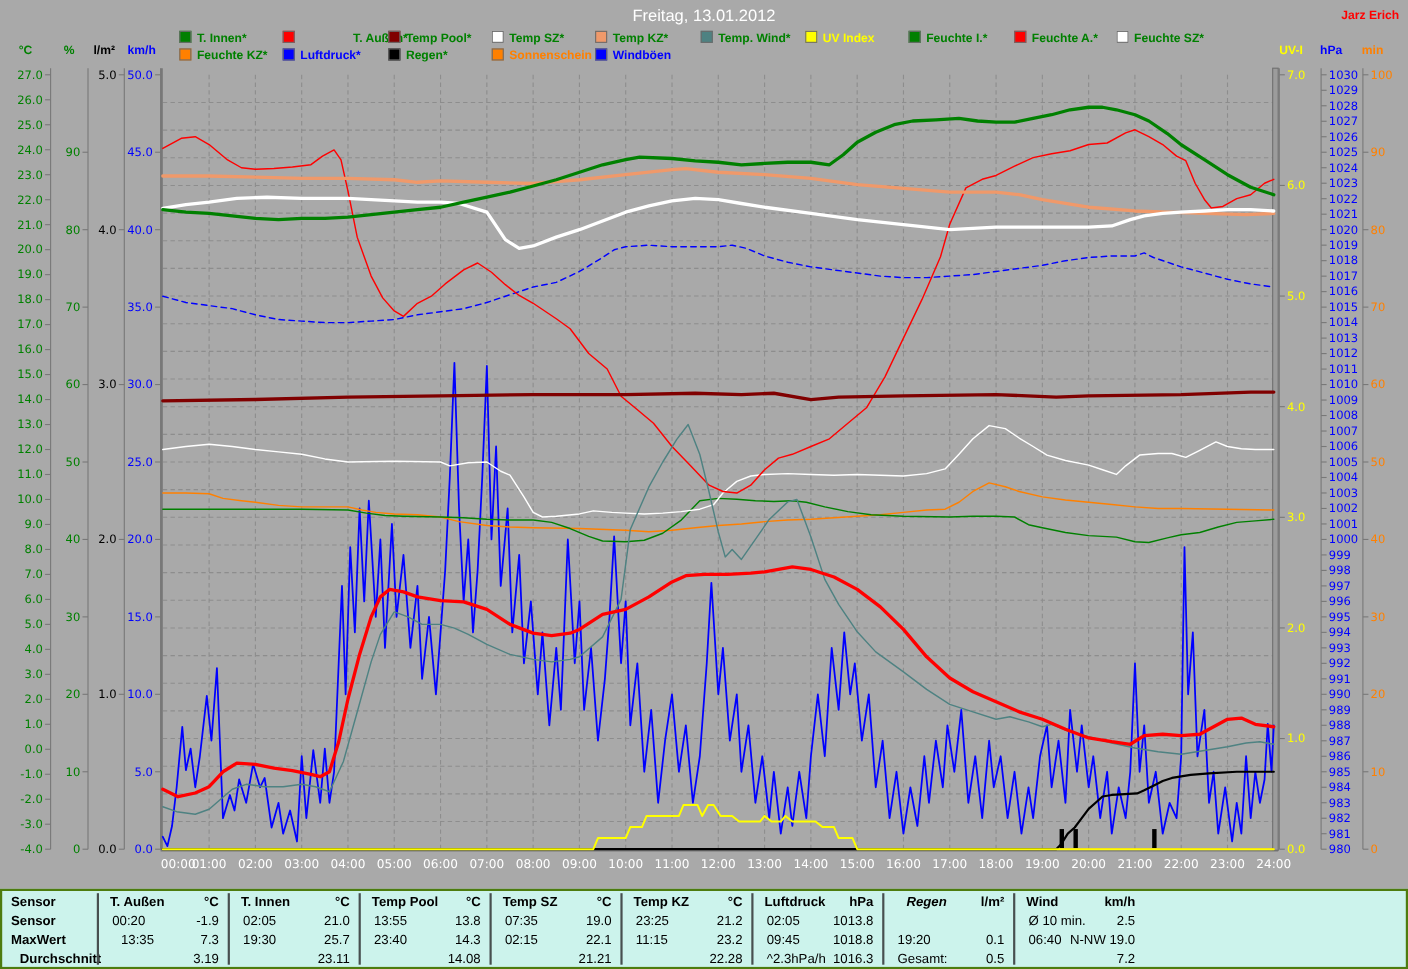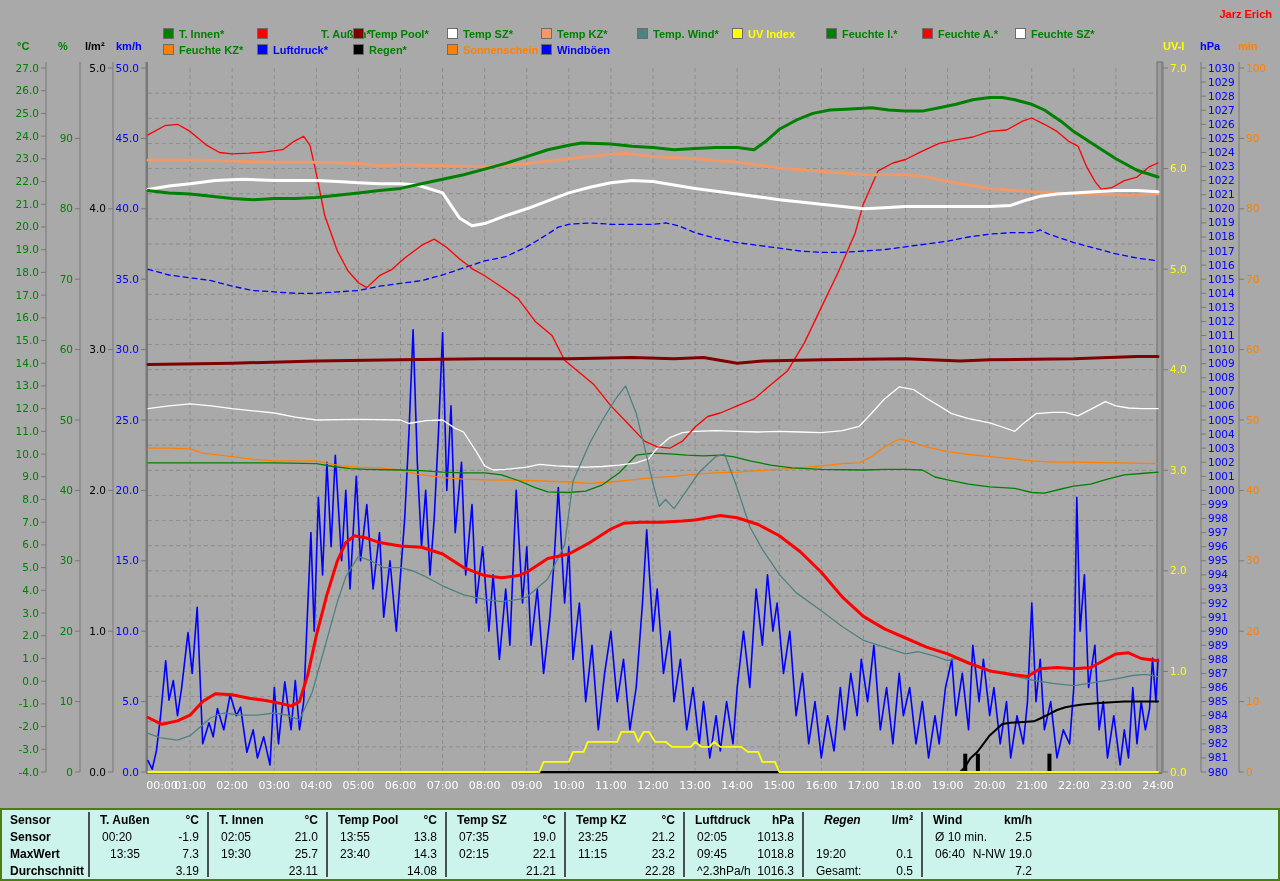--- a/index.html
+++ b/index.html
@@ -16,20 +16,21 @@
          border:2px solid #4d7c0f;box-sizing:border-box;color:#000;}
   .tcell{position:absolute;font-size:12px;white-space:nowrap;line-height:14px;}
   .tbold{font-weight:bold;}
   .tright{text-align:right;}
   .tsep{position:absolute;top:2px;bottom:2px;width:2px;background:#474f4f;}
 </style>
 </head>
 <body>
 
 <div class="screen">
+  <div class="title">Freitag, 13.01.2012</div>
   <div class="watermark">Jarz Erich</div>
   <div id="legend">
       <div class="legend-item" style="left: 163px; top: 28px;"><span class="sw" style="background: rgb(0, 128, 0);"></span><span style="color: rgb(0, 128, 0);">T. Innen*</span></div>
       <div class="legend-item" style="left: 257px; top: 28px;"><span class="sw" style="background: rgb(255, 0, 0);"></span><span style="color: rgb(0, 128, 0); margin-left: 48px;">T. Außen*</span></div>
       <div class="legend-item" style="left: 353px; top: 28px;"><span class="sw" style="background: rgb(128, 0, 0);"></span><span style="color: rgb(0, 128, 0);">Temp Pool*</span></div>
       <div class="legend-item" style="left: 447px; top: 28px;"><span class="sw" style="background: rgb(255, 255, 255);"></span><span style="color: rgb(0, 128, 0);">Temp SZ*</span></div>
       <div class="legend-item" style="left: 541px; top: 28px;"><span class="sw" style="background: rgb(240, 153, 106);"></span><span style="color: rgb(0, 128, 0);">Temp KZ*</span></div>
       <div class="legend-item" style="left: 637px; top: 28px;"><span class="sw" style="background: rgb(78, 130, 130);"></span><span style="color: rgb(0, 128, 0);">Temp. Wind*</span></div>
       <div class="legend-item" style="left: 732px; top: 28px;"><span class="sw" style="background: rgb(255, 255, 0);"></span><span style="color: rgb(255, 255, 0);">UV Index</span></div>
       <div class="legend-item" style="left: 826px; top: 28px;"><span class="sw" style="background: rgb(0, 128, 0);"></span><span style="color: rgb(0, 128, 0);">Feuchte I.*</span></div>
@@ -410,21 +411,21 @@
       <polyline points="148.0,364.4 232.2,363.2 316.3,361.0 400.5,359.8 484.7,358.7 568.8,358.7 632.0,357.5 674.0,358.7 703.5,357.5 737.2,363.2 762.4,361.0 821.3,359.8 905.5,358.7 960.2,361.0 989.7,359.8 1073.8,358.7 1137.0,356.4 1158.0,356.4" fill="none" stroke="#800000" stroke-width="3" stroke-linejoin="round" stroke-linecap="round"></polyline>
       <polyline points="148.0,160.0 190.1,160.0 232.2,161.1 274.3,162.2 316.3,162.2 358.4,163.4 379.5,165.7 400.5,164.5 442.6,165.7 484.7,166.8 526.8,163.4 568.8,158.8 610.9,154.3 623.5,153.2 653.0,156.6 695.1,158.8 737.2,162.2 779.3,167.9 821.3,171.3 863.4,174.7 905.5,174.7 926.5,177.0 947.6,181.5 989.7,188.4 1031.8,191.8 1061.2,192.9 1094.9,194.0 1132.8,195.2 1158.0,194.0" fill="none" stroke="#f0996a" stroke-width="3" stroke-linejoin="round" stroke-linecap="round"></polyline>
       <polyline points="148.0,189.5 169.0,186.1 190.1,183.8 215.3,180.4 242.7,179.3 274.3,180.4 316.3,180.4 337.4,181.5 358.4,182.7 379.5,183.8 400.5,183.8 417.3,185.0 442.6,192.9 459.4,217.9 472.0,225.8 484.7,223.6 505.7,215.6 526.8,208.8 568.8,192.9 589.9,187.2 610.9,182.7 632.0,180.4 653.0,181.5 674.0,185.0 695.1,188.4 737.2,194.0 779.3,199.7 800.3,202.0 821.3,204.3 842.4,206.5 863.4,208.8 884.5,207.7 905.5,206.5 947.6,206.5 989.7,206.5 1010.7,205.4 1027.5,199.7 1040.2,196.3 1057.0,194.0 1073.8,192.9 1094.9,191.8 1115.9,190.6 1137.0,190.6 1158.0,191.8" fill="none" stroke="#ffffff" stroke-width="3" stroke-linejoin="round" stroke-linecap="round"></polyline>
       <polyline points="148.0,190.6 169.0,192.9 190.1,194.0 211.1,196.3 232.2,198.6 253.2,199.7 274.3,198.6 295.3,198.6 316.3,197.4 337.4,195.2 358.4,192.9 379.5,190.6 400.5,188.4 421.5,183.8 442.6,179.3 463.6,174.7 484.7,169.1 505.7,163.4 526.8,156.6 547.8,149.8 568.8,145.2 581.5,142.9 610.9,144.1 632.0,146.3 653.0,147.5 674.0,149.8 695.1,148.6 716.1,147.5 737.2,147.5 754.0,149.8 766.6,140.7 779.3,129.3 796.1,120.2 812.9,113.4 829.7,110.0 850.8,108.9 871.8,107.7 888.7,110.0 905.5,111.1 922.3,111.1 939.2,107.7 956.0,104.3 972.8,99.8 989.7,97.5 1002.3,97.5 1014.9,99.8 1031.8,104.3 1044.4,110.0 1061.2,121.4 1073.8,131.6 1094.9,145.2 1115.9,158.8 1137.0,170.2 1158.0,177.0" fill="none" stroke="#008000" stroke-width="3" stroke-linejoin="round" stroke-linecap="round"></polyline>
       <polyline points="148.0,717.5 161.9,724.3 177.5,720.9 190.1,715.2 202.7,701.6 215.3,693.7 232.2,694.8 249.0,698.2 265.8,700.5 282.7,703.9 291.1,706.1 299.5,701.6 307.9,674.3 316.3,635.7 326.9,594.9 337.4,560.8 345.8,542.6 354.2,535.8 366.8,538.1 379.5,542.6 400.5,546.0 421.5,547.2 442.6,554.0 463.6,567.6 484.7,575.6 501.5,577.8 518.3,575.6 526.8,572.2 547.8,558.5 568.8,554.0 589.9,542.6 610.9,529.0 623.5,523.3 640.4,522.2 661.4,522.2 682.5,521.1 695.1,519.9 720.3,515.4 737.2,517.7 758.2,524.5 779.3,535.8 800.3,551.7 821.3,572.2 842.4,597.1 863.4,616.4 884.5,628.9 905.5,638.0 926.5,647.1 947.6,653.9 968.6,663.0 989.7,670.9 1010.7,674.3 1027.5,676.6 1040.2,668.7 1057.0,667.5 1073.8,668.7 1090.7,667.5 1103.3,660.7 1115.9,653.9 1128.5,652.8 1141.2,658.5 1158.0,660.7" fill="none" stroke="#ff0000" stroke-width="3" stroke-linejoin="round" stroke-linecap="round"></polyline>
     </svg>
   <div id="stats">
       <div class="tcell tbold" style="top: 3px; left: 8px;">Sensor</div>
       <div class="tcell tbold" style="top: 20px; left: 8px;">Sensor</div>
       <div class="tcell tbold" style="top: 37px; left: 8px;">MaxWert</div>
-      <div class="tcell tbold" style="top: 54px; left: 8px;">Durchschnitt</div>
+      <div class="tcell tbold" style="top: 54px; left: 16px;">Durchschnitt</div>
       <div class="tsep" style="left: 86px;"></div>
       <div class="tcell tbold" style="top: 3px; left: 98px;">T. Außen</div>
       <div class="tcell tbold tright" style="top: 3px; left: 88px; width: 109px;">°C</div>
       <div class="tcell" style="top: 20px; left: 100px;">00:20</div>
       <div class="tcell tright" style="top: 20px; left: 88px; width: 109px;">-1.9</div>
       <div class="tcell" style="top: 37px; left: 108px;">13:35</div>
       <div class="tcell tright" style="top: 37px; left: 88px; width: 109px;">7.3</div>
       <div class="tcell tright" style="top: 54px; left: 88px; width: 109px;">3.19</div>
       <div class="tsep" style="left: 205px;"></div>
       <div class="tcell tbold" style="top: 3px; left: 217px;">T. Innen</div>

